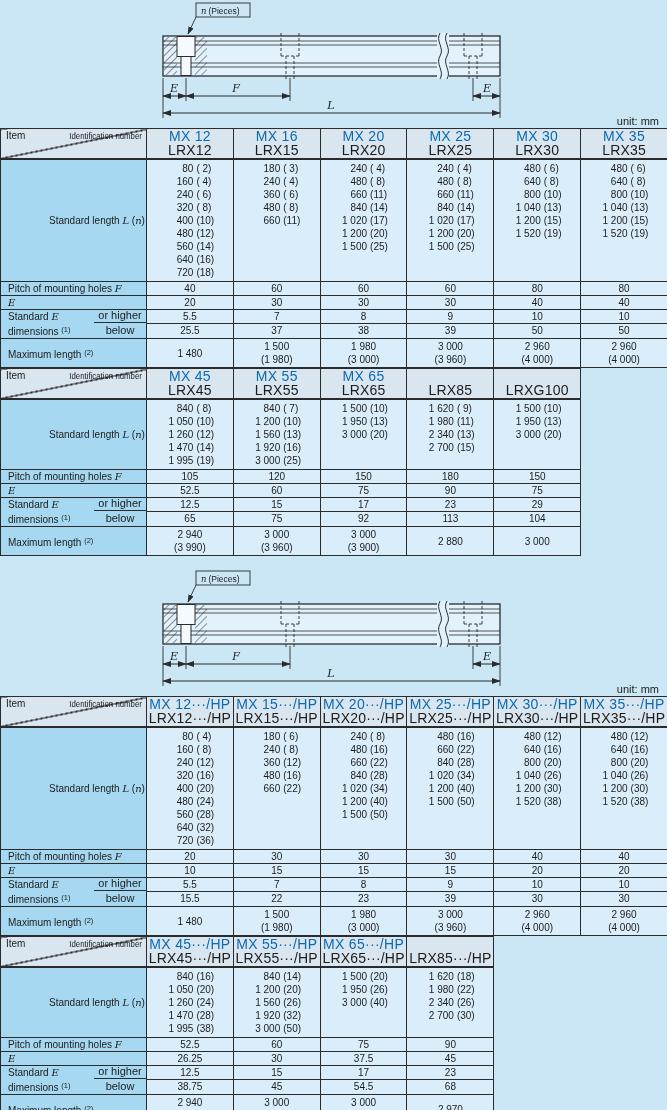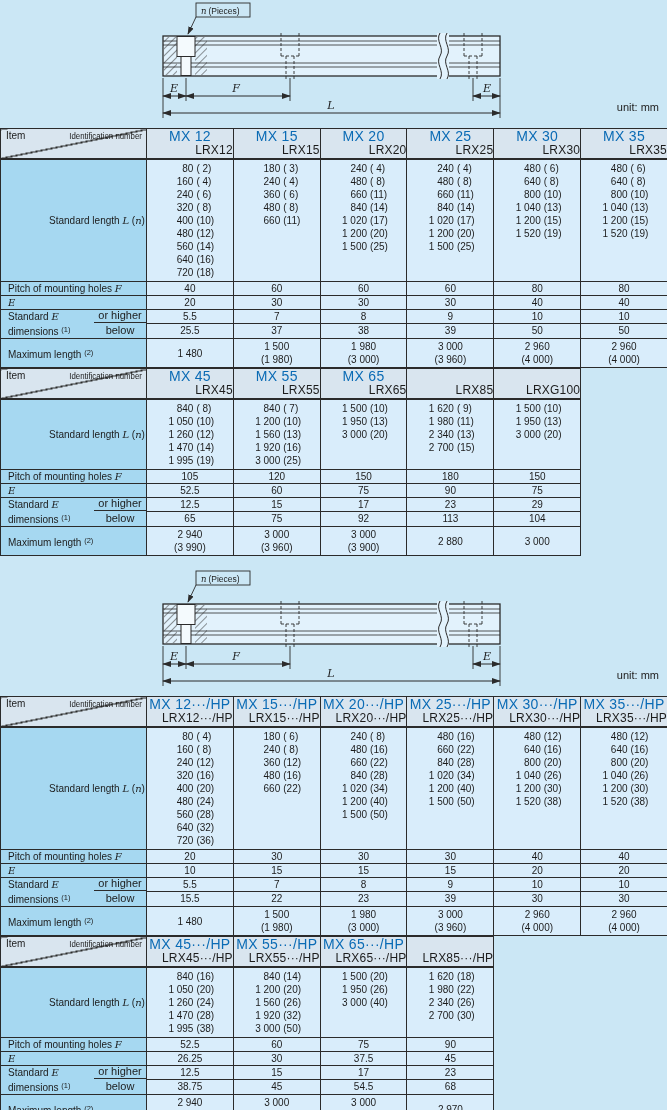--- a/index.html
+++ b/index.html
@@ -10,32 +10,32 @@
   html,body{margin:0;padding:0;}
   body{
     width:667px;height:1110px;overflow:hidden;
     background:var(--page_bg);color:var(--ink);
     font-family:"Liberation Sans",sans-serif;
   }
   .sec{position:relative;}
   .sec2{margin-top:12px;}
   .diagram-wrap{position:relative;height:128px;}
   .unit{
-    position:absolute;right:8px;bottom:15px;
+    position:absolute;right:8px;bottom:1px;
     font-size:11px;color:#222;
   }
   table.tbl{border-collapse:collapse;table-layout:fixed;background:var(--cell_bg);}
   .tbl td{
     border:1px solid var(--border);padding:0;font-size:10px;
     text-align:center;vertical-align:middle;background:var(--cell_bg);
     overflow:hidden;
   }
   .r-hdr td{height:30px;border-bottom-width:2px;background:var(--header_bg);}
   .r-hdr .mx{color:var(--mx_blue);font-size:14px;height:14px;line-height:14px;letter-spacing:.3px;}
-  .r-hdr .lrx{font-size:12px;height:14px;line-height:14px;letter-spacing:.2px;text-align:right;}
+  .r-hdr .lrx{font-size:14px;height:14px;line-height:14px;letter-spacing:.2px;}
   td.diag{
     position:relative;text-align:left;
     background-image:linear-gradient(to bottom right,
       transparent calc(50% - 0.7px), var(--border) calc(50% - 0.7px),
       var(--border) calc(50% + 0.7px), transparent calc(50% + 0.7px));
   }
   .diag .id{position:absolute;top:2px;right:4px;font-size:8.5px;transform:scaleX(.92);transform-origin:right;}
   .diag .item{position:absolute;bottom:17px;left:5px;font-size:10px;}
   td.lbl{background:var(--label_bg);text-align:left;padding-left:7px;}
   .r-len td{vertical-align:top;}
@@ -145,21 +145,21 @@
           <tr class="r-hdr">
             <td class="diag">
               <span class="id">Identification number</span>
               <span class="item">Item</span>
             </td>
             <td class="hc">
               <div class="mx">MX 12</div>
               <div class="lrx">LRX12</div>
             </td>
             <td class="hc">
-              <div class="mx">MX 15</div>
+              <div class="mx">MX 16</div>
               <div class="lrx">LRX15</div>
             </td>
             <td class="hc">
               <div class="mx">MX 20</div>
               <div class="lrx">LRX20</div>
             </td>
             <td class="hc">
               <div class="mx">MX 25</div>
               <div class="lrx">LRX25</div>
             </td>

